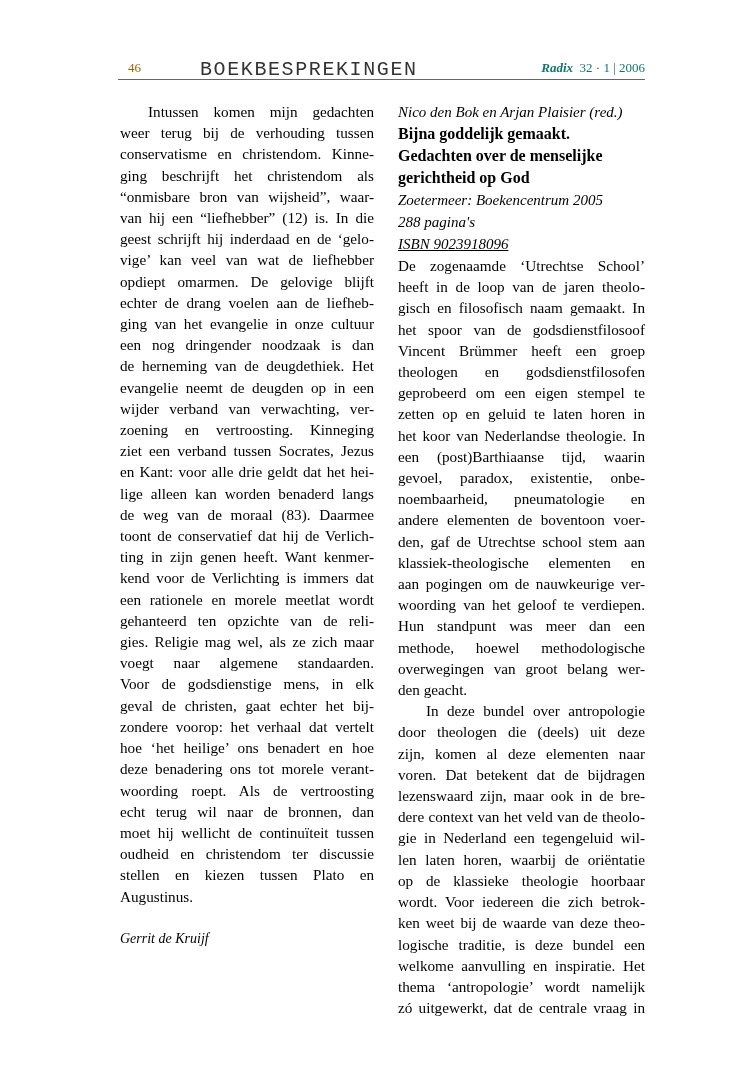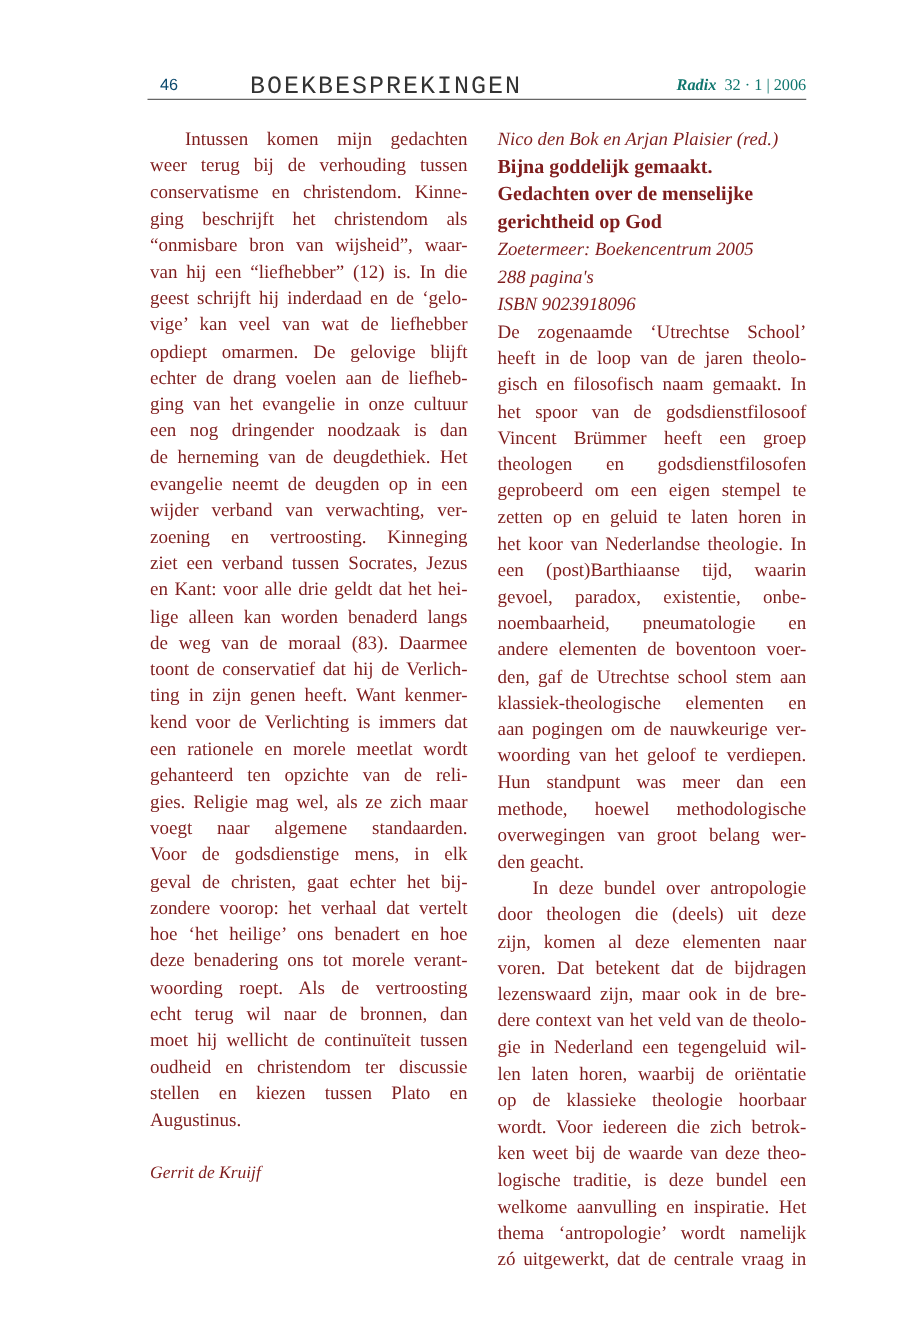--- a/index.html
+++ b/index.html
@@ -1,42 +1,42 @@
 <!DOCTYPE html>
 <html><head>
 <meta charset="utf-8">
 <style>
   html, body { margin: 0; padding: 0; background: #ffffff; }
   body { width: 738px; height: 1068px; position: relative; overflow: hidden;
          font-family: "DejaVu Serif", "Liberation Serif", serif; color: #2a2a2a; }
   .header { position: absolute; left: 118px; top: 58px; width: 527px; height: 20px; }
   .header .pageno { position: absolute; left: 10px; top: 2px; font-size: 13px;
-        font-family: Liberation Sans, sans-serif; color: #0c4a6e; }
+        font-family: Liberation Serif, serif; color: #a16207; }
   .header .section { position: absolute; left: 82px; top: 0; font-size: 20px; letter-spacing: 1.6px;
         font-family: Liberation Mono, monospace; color: #333; }
   .header .journal { position: absolute; right: 0; top: 2px; font-size: 13px;
         font-family: "Liberation Serif", serif; color: #0f766e; }
   .header .journal b { font-style: italic; font-weight: bold; }
   .rule { position: absolute; left: 118px; top: 79px; width: 527px; height: 1px; background: #666; }
 
   .col { position: absolute; top: 101px; font-family: "Liberation Serif", serif;
-         font-size: 15.2px; line-height: 21.2px; color: #7f1d1d; text-align: justify;
+         font-size: 15.2px; line-height: 21.2px; color: #000000; text-align: justify;
          hyphens: manual; }
   .col.left { left: 120px; width: 254px; }
   .col.right { left: 398px; width: 247px; }
   .col p { margin: 0; }
   .line { display: block; text-align: justify; text-align-last: justify; white-space: nowrap; }
   .line.last { text-align-last: left; }
   .sig { margin-top: 21px; font-style: italic; font-size: 14px; }
 
   .bib { font-family: "Liberation Serif", serif; }
   .bib .editors { font-style: italic; font-size: 15px; line-height: 22px; }
   .bib .title { font-weight: bold; font-size: 16px; line-height: 22px; }
   .bib .meta { font-style: italic; font-size: 15px; line-height: 22px; }
-  .bib .isbn { font-size: 15px; line-height: 22px; font-style: italic; }
+  .bib .isbn { font-size: 15px; line-height: 22px; font-style: italic; text-decoration: underline; }
   .rev { margin-top: 22px; font-family: Liberation Serif, serif; }
 </style>
 </head>
 <body>
 
 <div class="header">
   <span class="pageno">46</span>
   <span class="section">BOEKBESPREKINGEN</span>
   <span class="journal"><b>Radix</b>&nbsp;&nbsp;<span>32 · 1 | 2006</span></span>
 </div>

